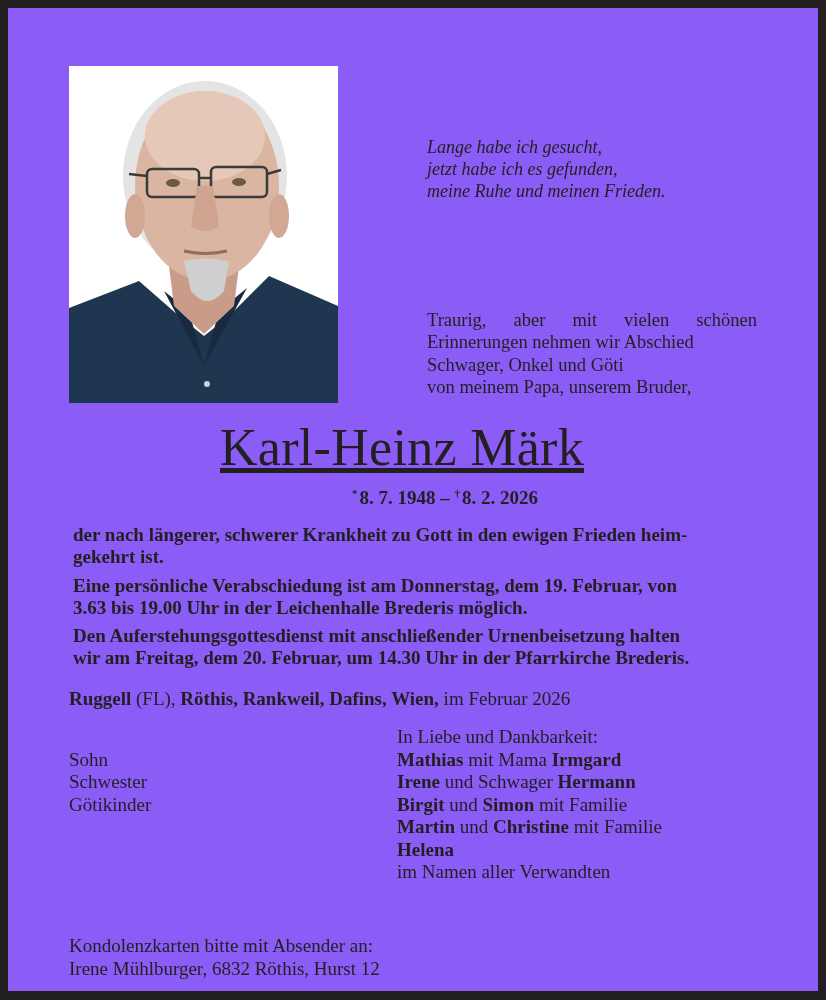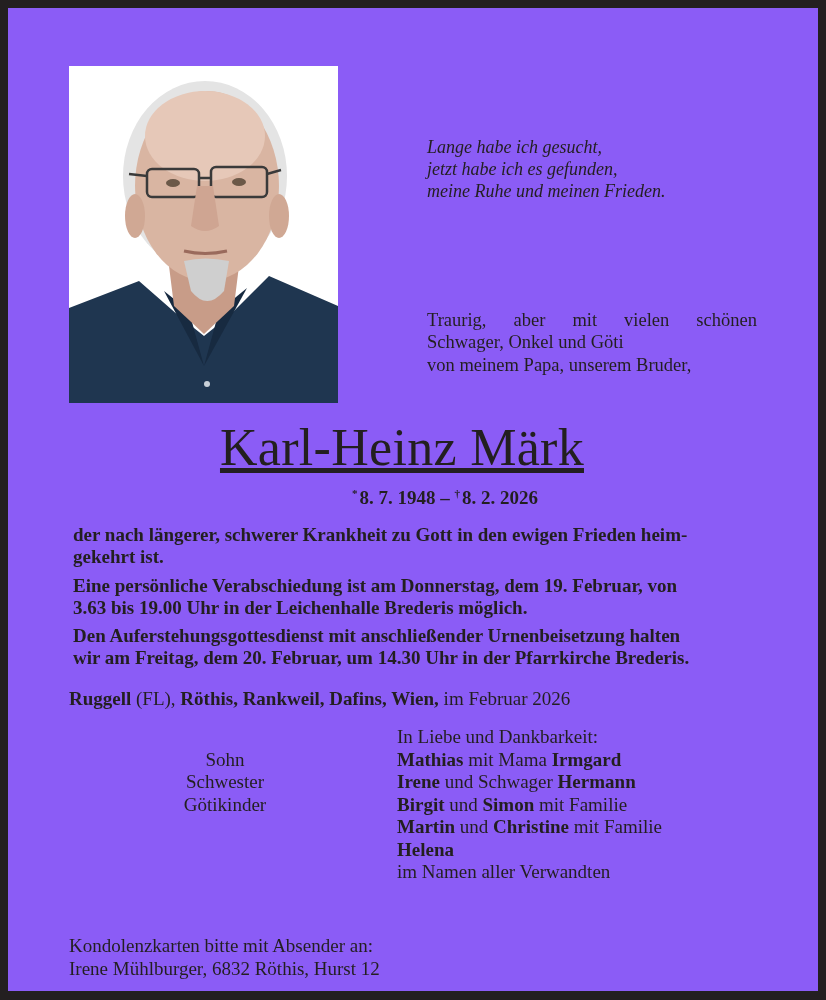--- a/index.html
+++ b/index.html
@@ -82,21 +82,21 @@
   }
   .places b { font-weight: bold; }
 
   .family {
     left: 61px; top: 718px;
     width: 720px;
     font-size: 19px;
     line-height: 22.5px;
   }
   .frow { display: flex; white-space: nowrap; }
-  .frole { width: 328px; text-align: center; padding-right: 16px; box-sizing: border-box; }
+  .frole { width: 328px; text-align: left; padding-right: 16px; box-sizing: border-box; }
   .fnames b { font-weight: bold; }
 
   .footer {
     left: 61px; top: 927px;
     font-size: 19px;
     line-height: 22.5px;
     white-space: nowrap;
   }
 </style>
 </head>
@@ -141,20 +141,21 @@
   </div>
 
   <div class="abs poem">
     <div>Lange habe ich gesucht,</div>
     <div>jetzt habe ich es gefunden,</div>
     <div>meine Ruhe und meinen Frieden.</div>
   </div>
 
   <div class="abs intro">
     <div class="just">Traurig, aber mit vielen schönen</div>
+    <div>Erinnerungen nehmen wir Abschied</div>
     <div>Schwager, Onkel und Göti</div>
     <div>von meinem Papa, unserem Bruder,</div>
   </div>
 
   <div class="abs name">Karl-Heinz Märk</div>
 
   <div class="abs dates">
     <sup>*</sup><span>8. 7. 1948</span>
     <span>–</span>
     <sup>†</sup><span>8. 2. 2026</span>

